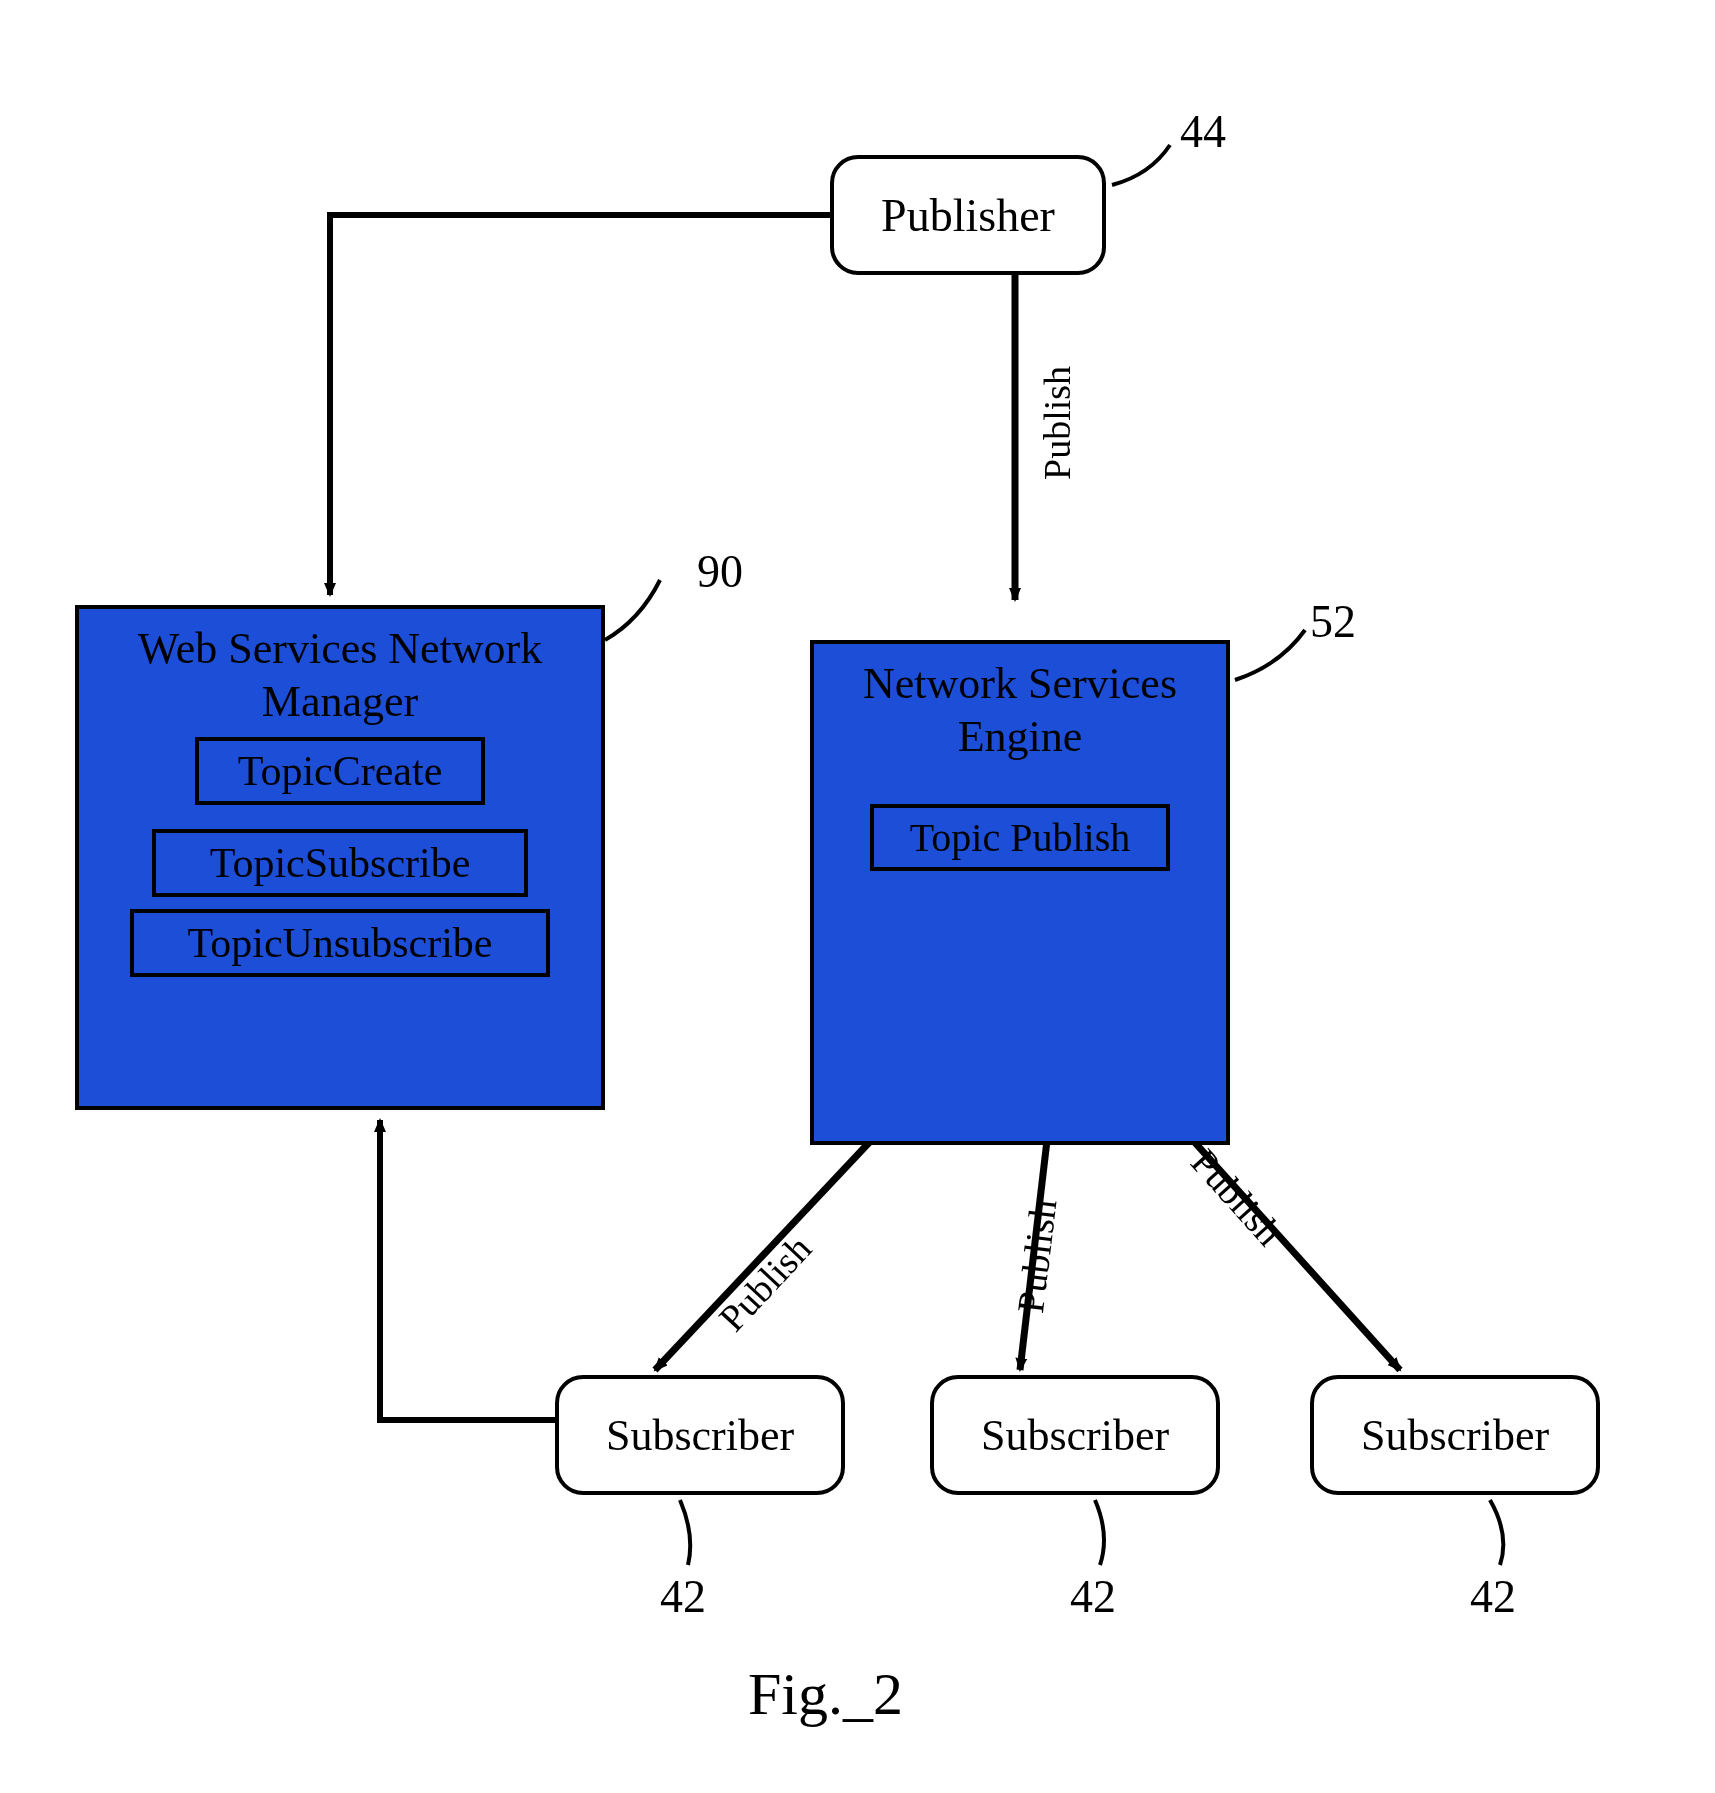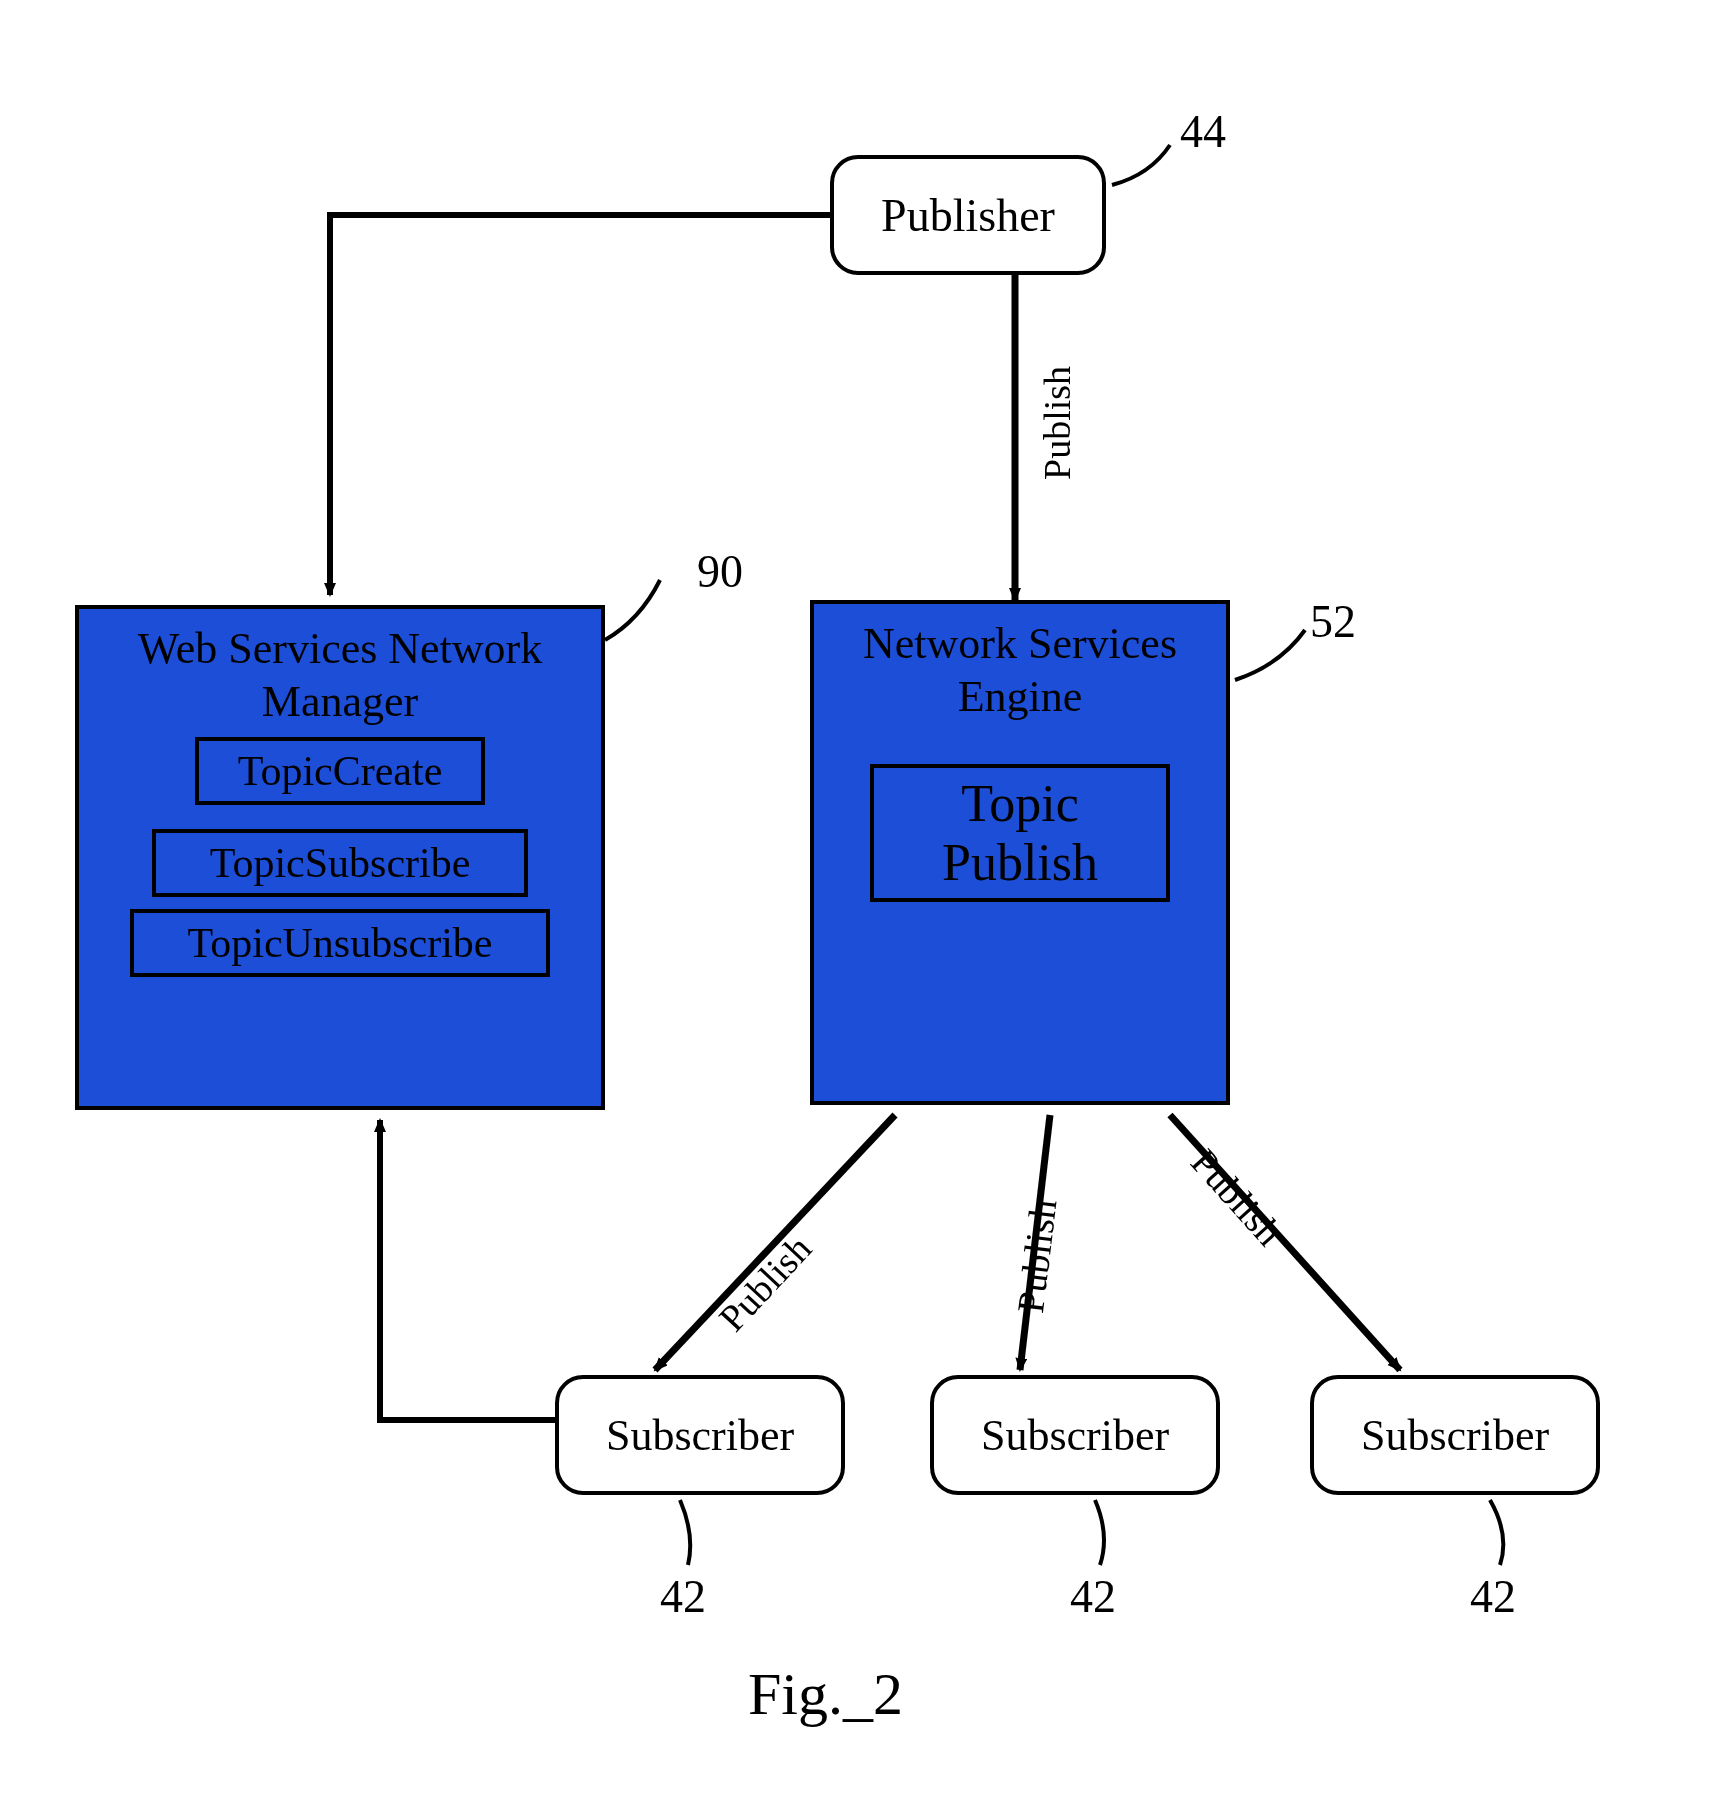--- a/index.html
+++ b/index.html
@@ -105,26 +105,26 @@
     </div>
     <div class="inner-box" style="width:376px; margin-top:24px; font-size:42px;">
       <span>TopicSubscribe</span>
     </div>
     <div class="inner-box" style="width:420px; margin-top:12px; font-size:42px;">
       <span>TopicUnsubscribe</span>
     </div>
   </div>
   <span class="ref-num" style="left:697px; top:545px;">90</span>
 
-  <div class="box" style="left:810px; top:600px; width:420px; height:505px;">
+  <div class="box" style="left:810px; top:640px; width:420px; height:505px;">
     <div style="font-size:44px; padding-top:14px; line-height:1.2;">
       <span>Network Services</span><br>
       <span>Engine</span>
     </div>
-    <div class="inner-box" style="width:300px; margin-top:40px; font-size:52px;">
+    <div class="inner-box" style="width:300px; margin-top:40px; font-size:40px;">
       <span>Topic Publish</span>
     </div>
   </div>
   <span class="ref-num" style="left:1310px; top:595px;">52</span>
 
   <div class="rbox" style="left:555px; top:1375px; width:290px; height:120px; font-size:44px;">
     <span>Subscriber</span>
   </div>
   <span class="ref-num" style="left:660px; top:1570px;">42</span>
 

